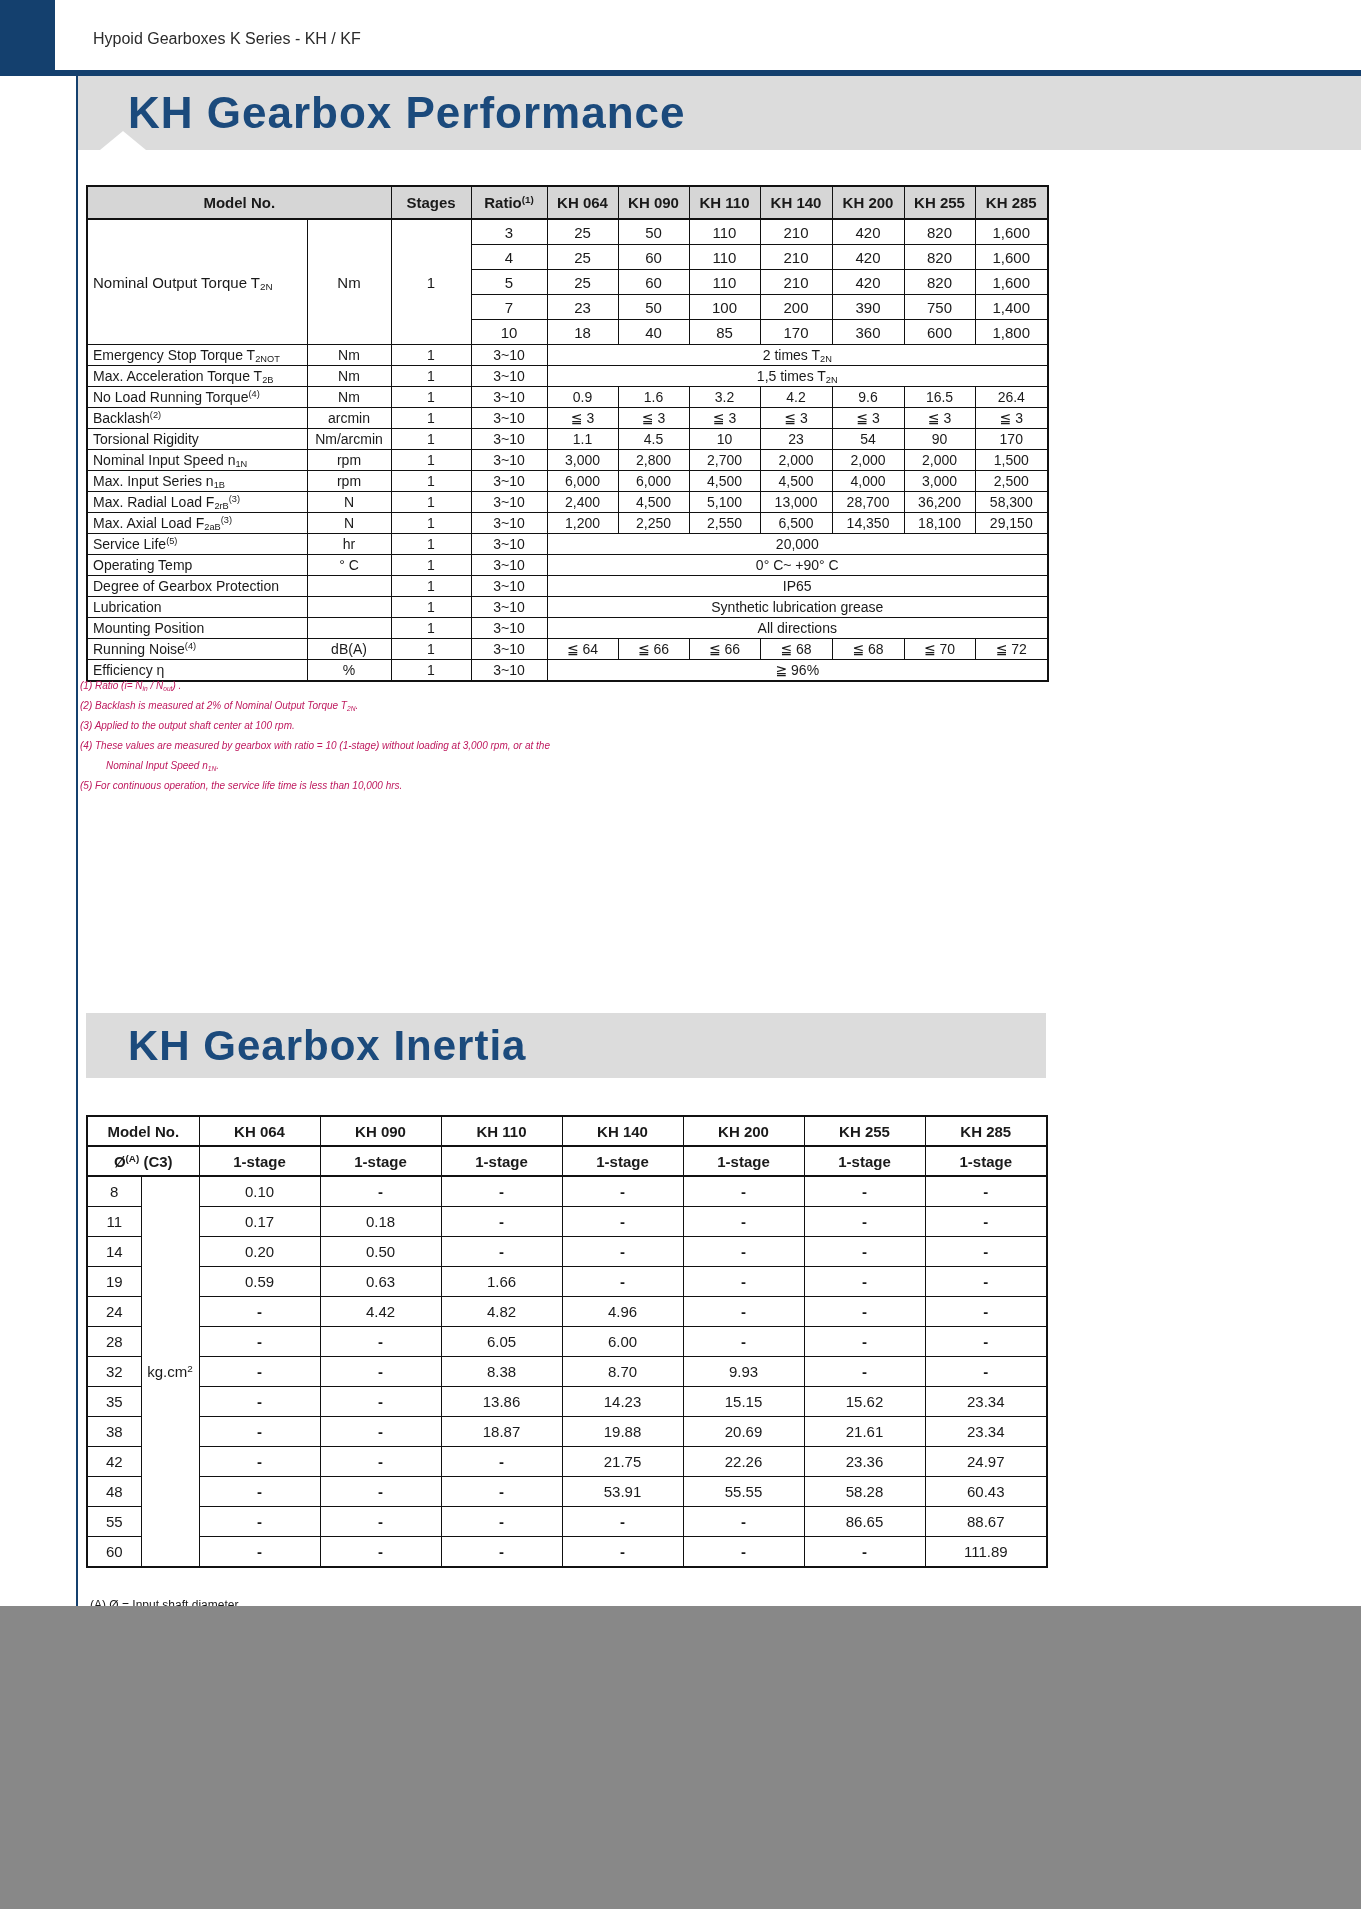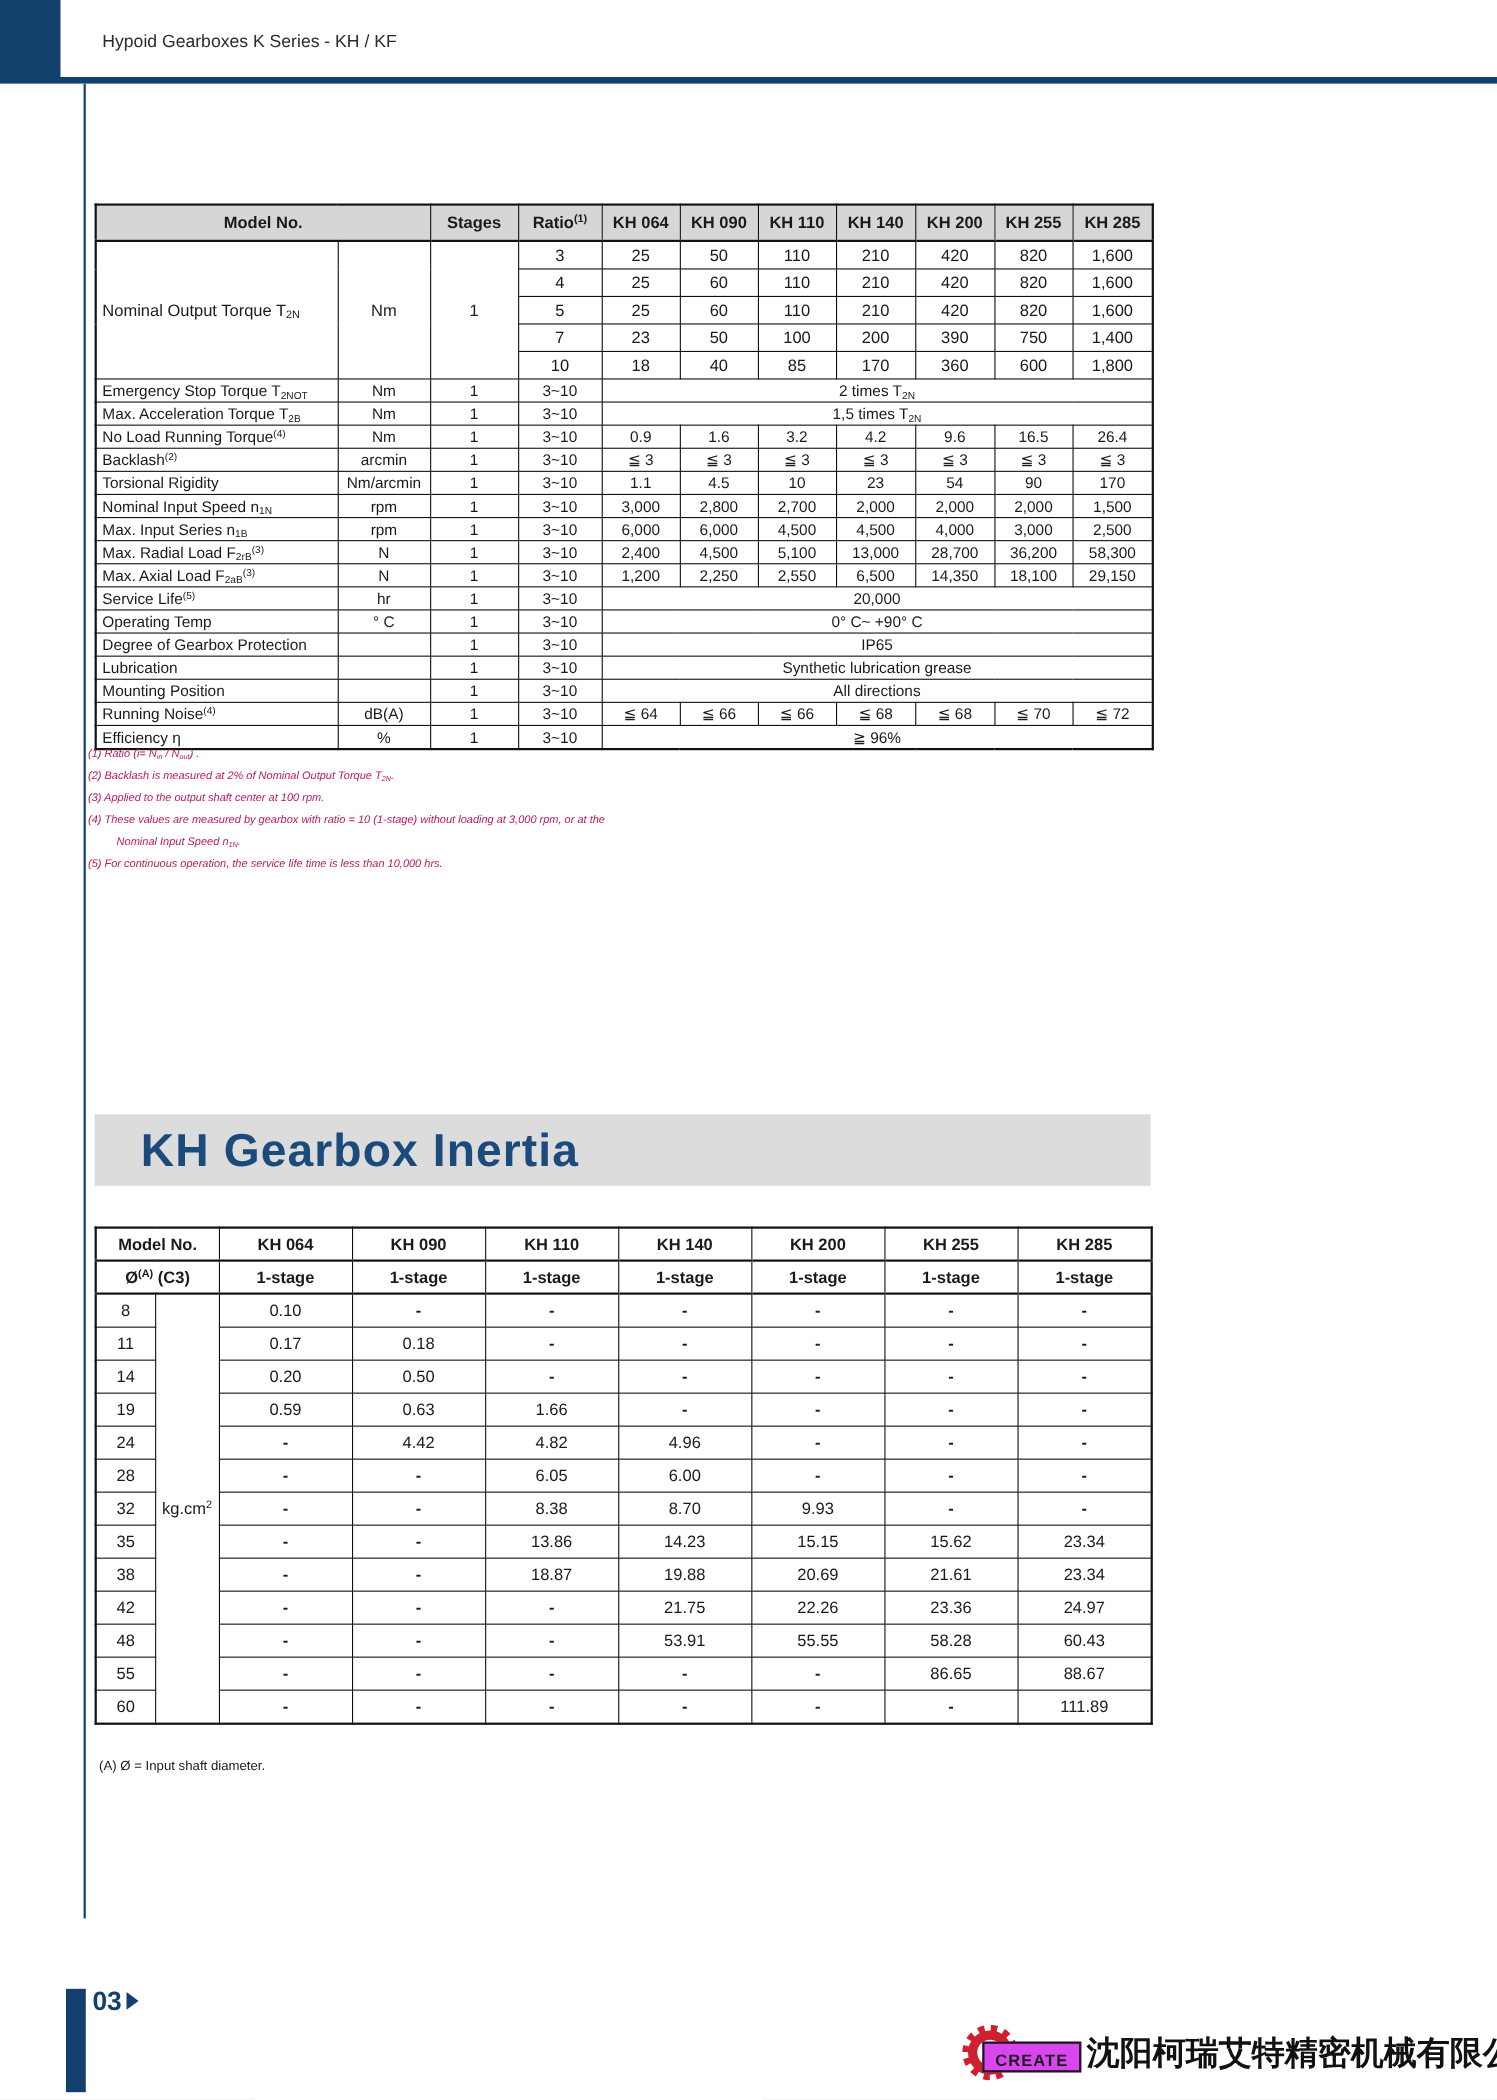--- a/index.html
+++ b/index.html
@@ -1,16 +1,16 @@
 <!DOCTYPE html>
 <html style="--navy: #14406e; --title_blue: #1b4a7c; --banner_gray: #dcdcdc; --table_header_gray: #d6d6d6; --logo_red: #cf2030;"><head>
 <meta charset="utf-8">
 <style>
   html,body{margin:0;padding:0;background:#888;}
-  #page{position:relative;width:1361px;height:1909px;background:#fff;overflow:hidden;
+  #page{position:relative;width:1361px;height:1606px;background:#fff;overflow:hidden;
         font-family:"Liberation Sans", sans-serif;color:#1a1a1a;}
   
   .corner-block{position:absolute;left:0;top:0;width:55px;height:75px;background:var(--navy);}
   .series-title{position:absolute;left:93px;top:30px;font-size:16px;color:#2b2b2b;}
   .header-rule{position:absolute;left:0;top:70px;width:1361px;height:6px;background:var(--navy);}
   .side-line{position:absolute;left:76px;top:76px;width:2px;height:1668px;background:var(--navy);}
 
   
   .banner1{position:absolute;left:78px;top:76px;width:1283px;height:74px;background:var(--banner_gray);}
   .banner2{position:absolute;left:86px;top:1013px;width:960px;height:65px;background:var(--banner_gray);}
@@ -62,20 +62,24 @@
 </head>
 <body>
 
 <div id="page">
 
   <div class="corner-block"></div>
   <div class="series-title">Hypoid Gearboxes K Series - KH / KF</div>
   <div class="header-rule"></div>
   <div class="side-line"></div>
 
+  <div class="banner1">
+    <div class="banner-title">KH Gearbox Performance</div>
+    <div class="banner-notch"></div>
+  </div>
 
   <table class="perf-table">
     <colgroup>
       <col style="width:220px">
         <col style="width:84px">
         <col style="width:80px">
         <col style="width:76px">
       <col style="width:71px">
         <col style="width:71px">
         <col style="width:71px">

